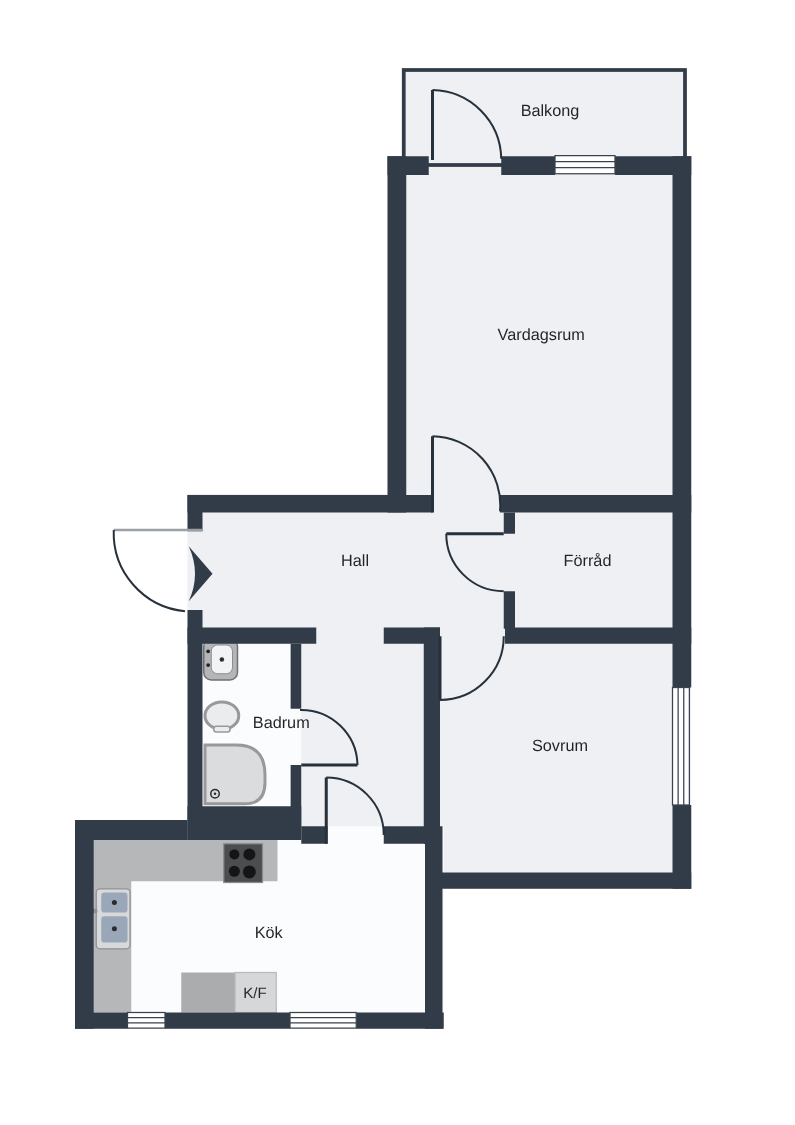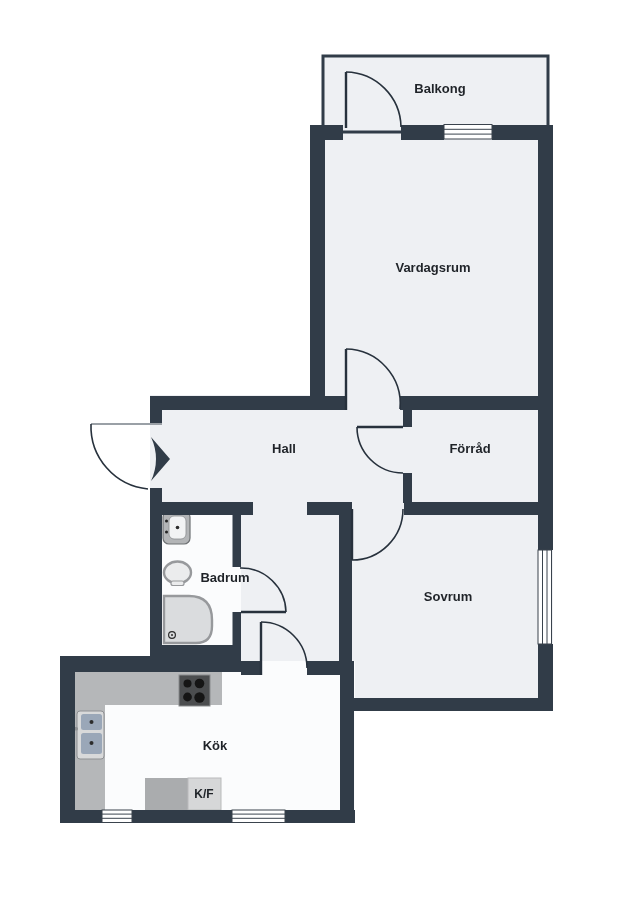--- a/index.html
+++ b/index.html
@@ -1,17 +1,17 @@
 <!DOCTYPE html>
 <html><head>
 <meta charset="utf-8">
 <style>
   html,body{margin:0;padding:0;background:#ffffff;}
   #stage{position:relative;width:636px;height:900px;background:#ffffff;overflow:hidden;
-         font-family:"Liberation Sans", sans-serif;font-weight:bold;}
+         font-family:"Liberation Sans", sans-serif;}
   #plan-svg{position:absolute;left:0;top:0;}
   text{font-family:"Liberation Sans", sans-serif;}
   .room-label{font-size:13px;}
   .small-label{font-size:12px;}
 </style>
 </head>
 <body>
 
 <div id="stage">
 <svg id="plan-svg" width="636" height="900" viewBox="0 0 636 900" xmlns="http://www.w3.org/2000/svg">

